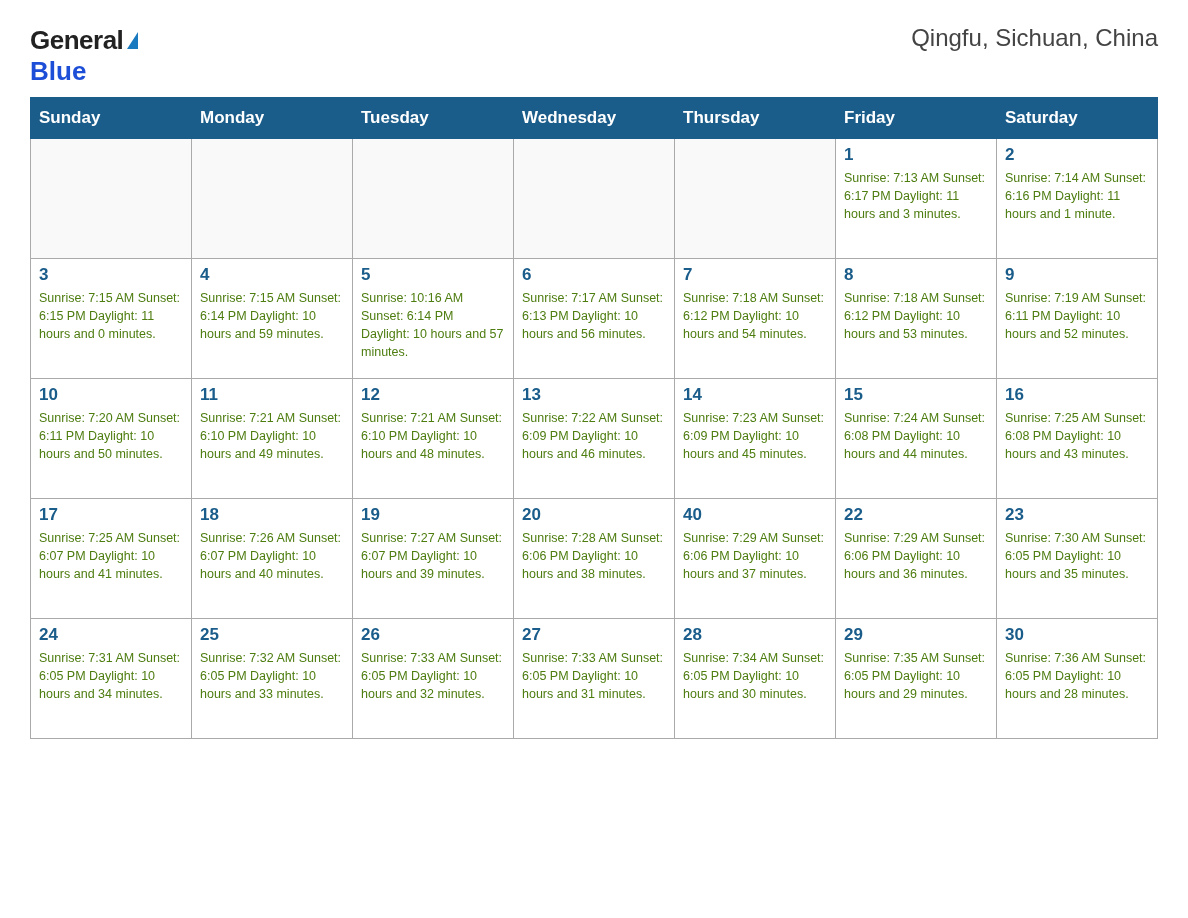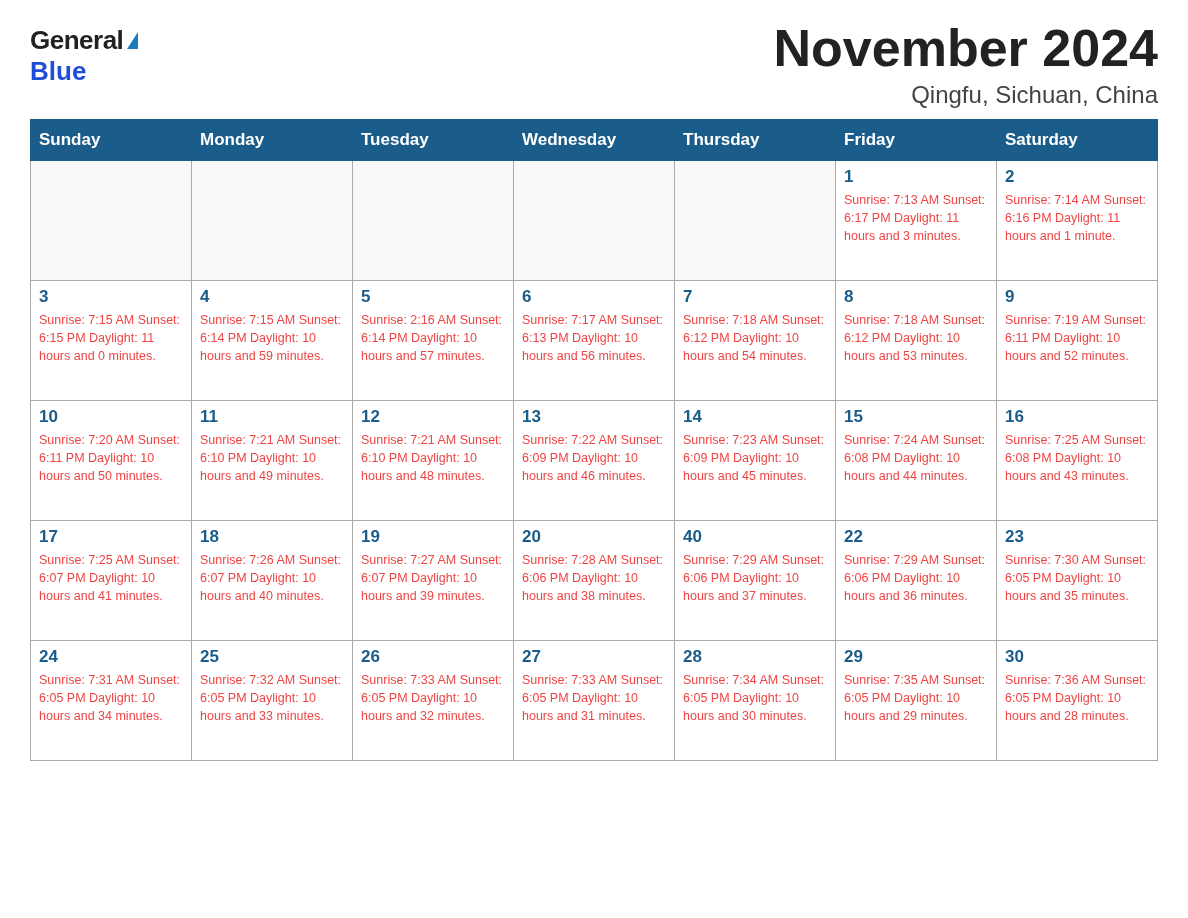--- a/index.html
+++ b/index.html
@@ -82,36 +82,35 @@
     .day-number {
       font-size: 17px;
       font-weight: bold;
       color: #1a5c8a;
       margin-bottom: 4px;
       display: block;
     }
     .day-info {
       font-size: 12.5px;
       line-height: 1.45;
-      color: #ef4444;
+      color: #4d7c0f;
     }
   </style>
 </head>
 <body>
 
 <div class="header">
   <div class="logo">
     <div style="display:flex;align-items:center;">
       <span class="logo-general">General</span>
       <span style="display:inline-block;width:0;height:0;border-left:11px solid transparent;border-right:0px solid transparent;border-bottom:17px solid #1a7abf;margin-left:4px;margin-bottom:0px;"></span>
     </div>
     <span class="logo-blue">Blue</span>
   </div>
   <div class="title-block">
-    <h1>November 2024</h1>
     <h2>Qingfu, Sichuan, China</h2>
   </div>
 </div>
 
 <table class="calendar">
   <thead>
     <tr>
     <th>Sunday</th>
         <th>Monday</th>
         <th>Tuesday</th>
@@ -153,21 +152,21 @@
         </td>
         <td>
           <span class="day-number">4</span>
           <div class="day-info">Sunrise: 7:15 AM
 Sunset: 6:14 PM
 Daylight: 10 hours
 and 59 minutes.</div>
         </td>
         <td>
           <span class="day-number">5</span>
-          <div class="day-info">Sunrise: 2:16 AM
+          <div class="day-info">Sunrise: 10:16 AM
 Sunset: 6:14 PM
 Daylight: 10 hours
 and 57 minutes.</div>
         </td>
         <td>
           <span class="day-number">6</span>
           <div class="day-info">Sunrise: 7:17 AM
 Sunset: 6:13 PM
 Daylight: 10 hours
 and 56 minutes.</div>

